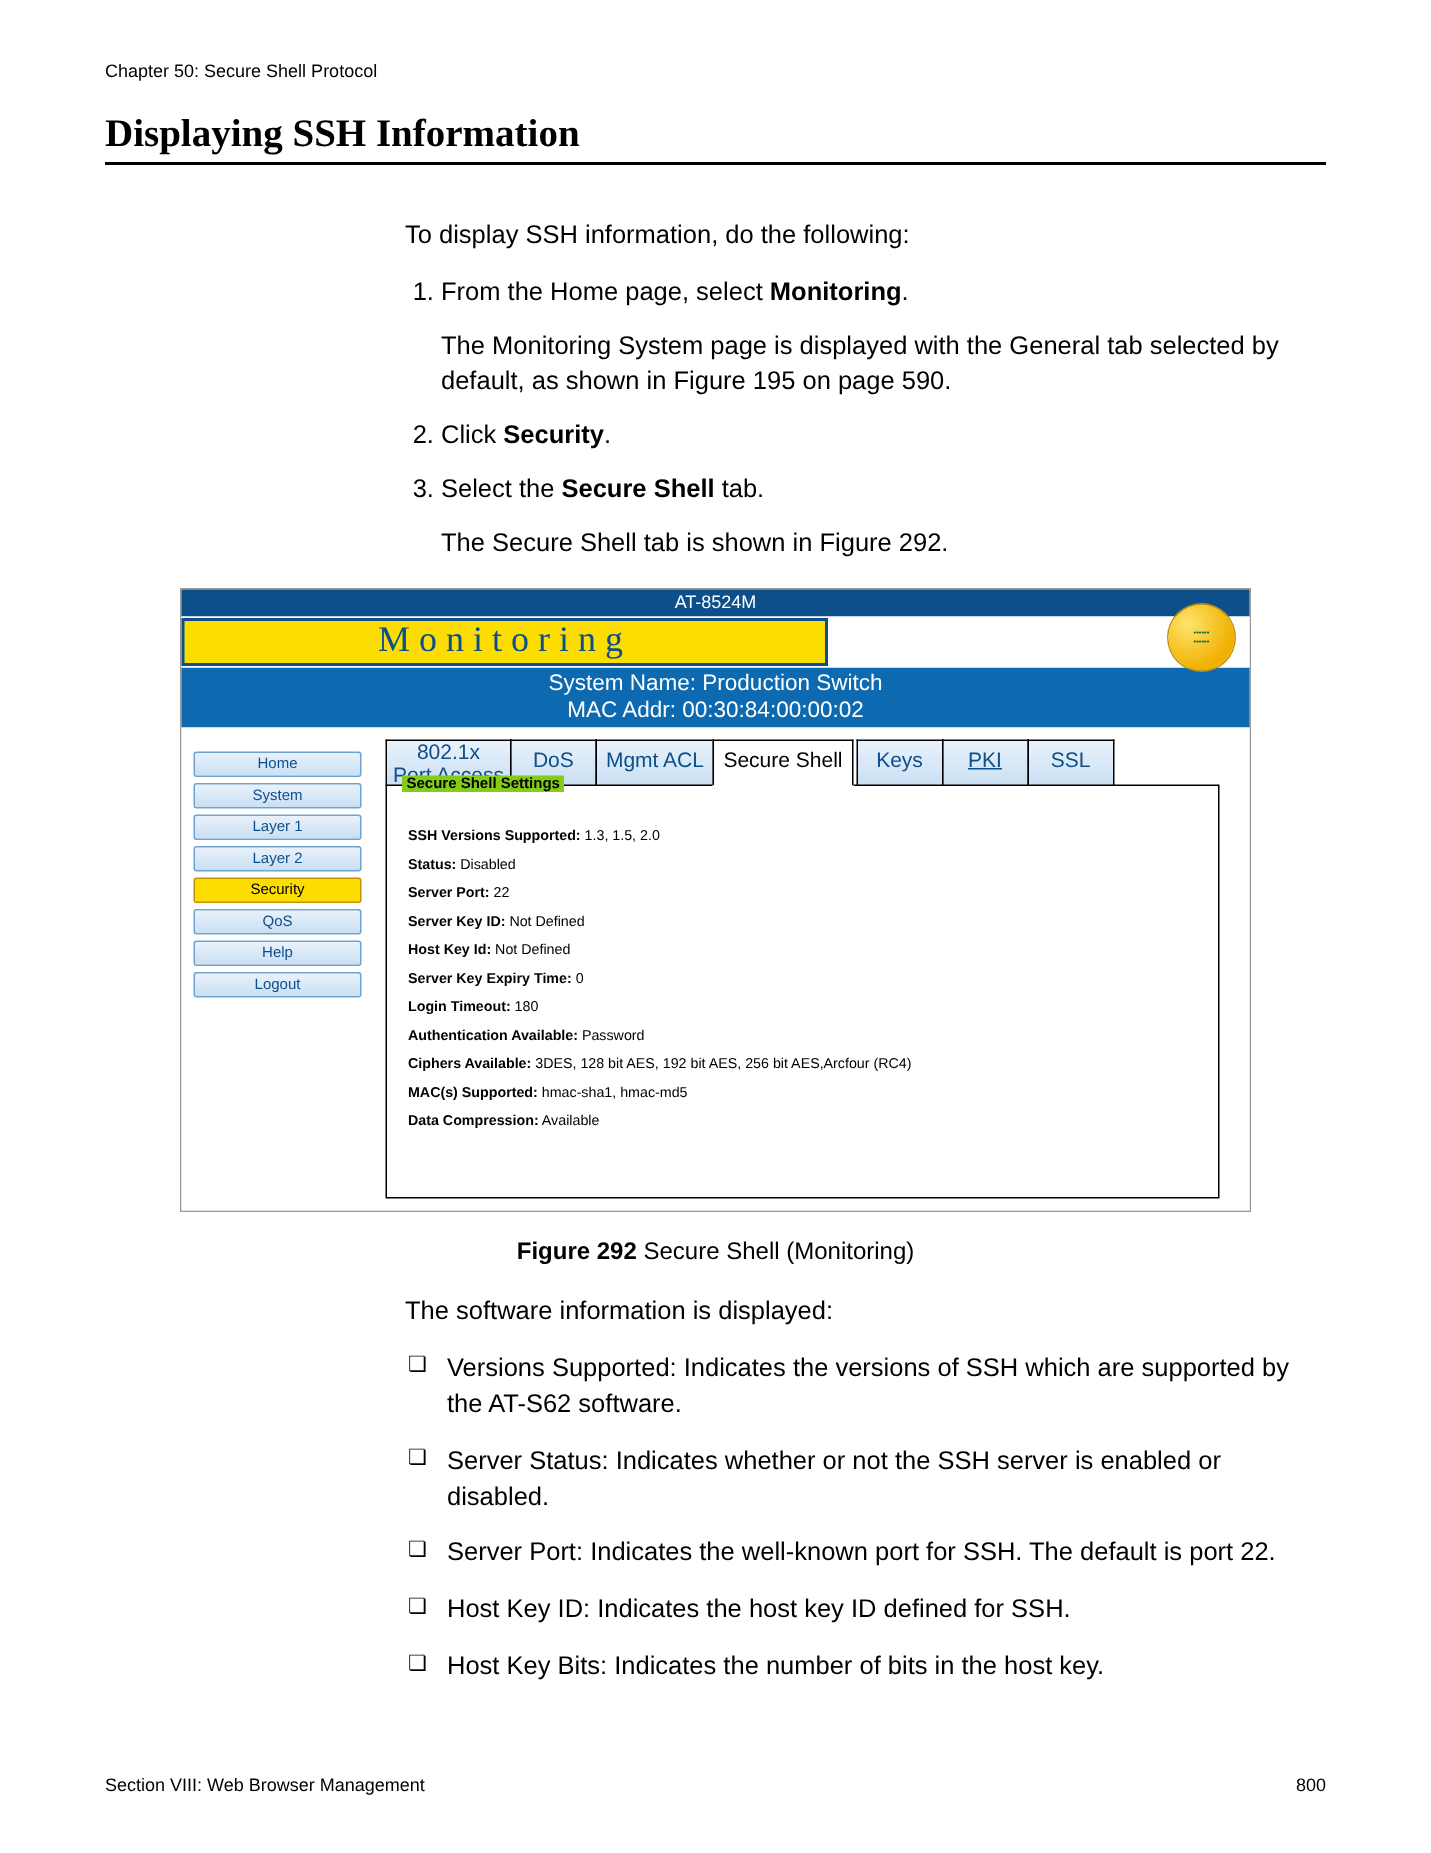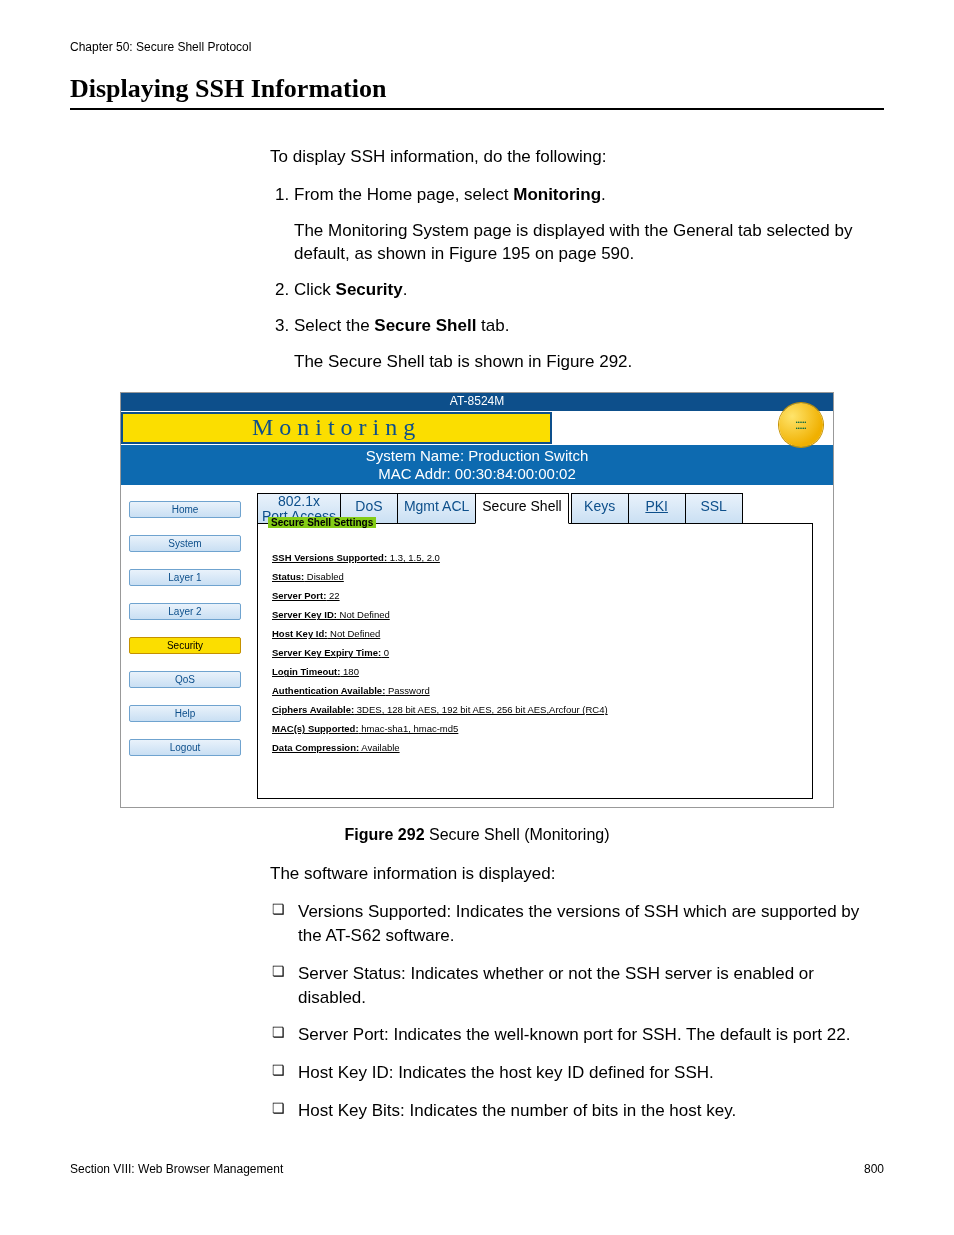--- a/index.html
+++ b/index.html
@@ -102,21 +102,21 @@
     text-align: center;
     line-height: 1.2;
   }
   .app-body { display: flex; background: #fff; min-height: 320px; }
   .sidebar { width: 112px; padding: 16px 8px; }
   .sidebar-btn {
     display: block;
     text-align: center;
     font-size: 10px;
     padding: 2px 0;
-    margin-bottom: 17px;
+    margin-bottom: 4px;
     color: #0d4f8b;
     background: linear-gradient(#e9f2fb, #c9dff3);
     border: 1px solid #6fa3cf;
     border-radius: 2px;
     cursor: pointer;
   }
   .sidebar-btn.active {
     background: #fbde00;
     border-color: #c49100;
     color: #000;
@@ -149,24 +149,24 @@
   }
   .panel-legend {
     position: absolute;
     top: -7px;
     left: 10px;
     background: #84cc16;
     padding: 0 3px;
     font-size: 10px;
     font-weight: bold;
   }
-  .setting-row { font-size: 9.5px; margin: 8px 0; text-decoration: underline; }
+  .setting-row { font-size: 9.5px; margin: 8px 0; }
   .setting-row b { font-weight: bold; }
   .footer {
-    margin-top: 39px;
+    margin-top: 60px;
     display: flex;
     justify-content: space-between;
     font-size: 12px;
   }
 </style>
 </head>
 <body>
 
 <div class="chapter-header">Chapter 50: Secure Shell Protocol</div>
 

